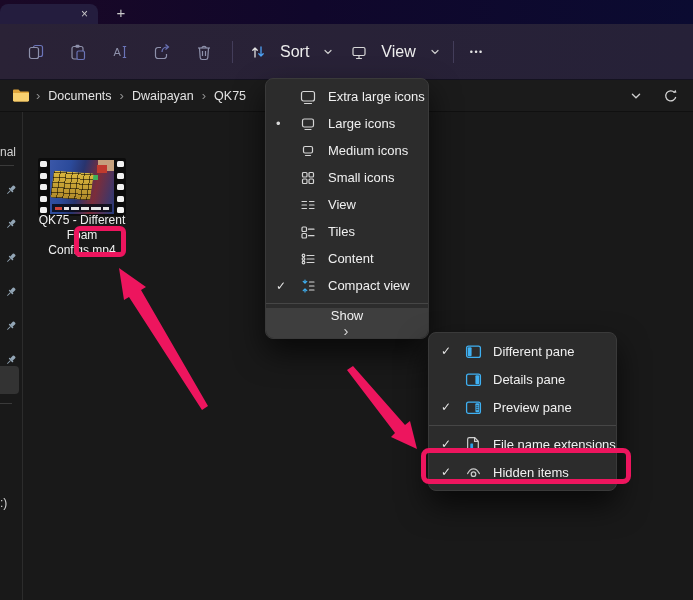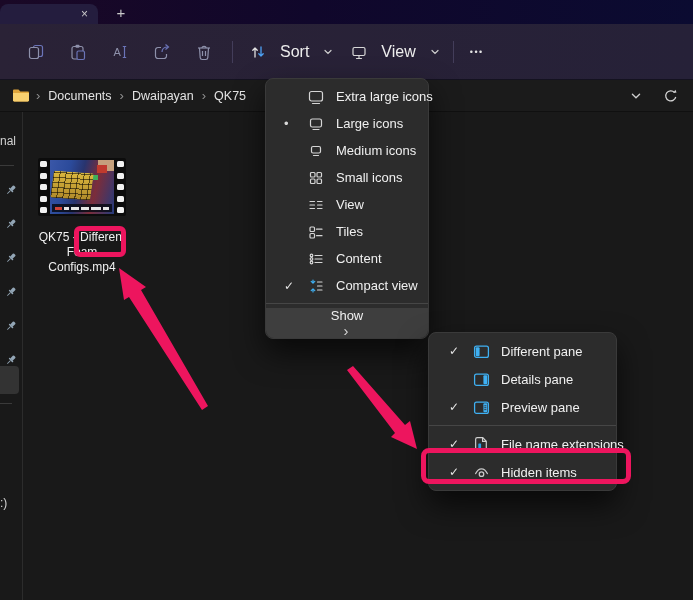--- a/index.html
+++ b/index.html
@@ -68,28 +68,28 @@
       repeating-linear-gradient(0deg, rgba(0,0,0,.55) 0 1px, transparent 1px 5px),
       repeating-linear-gradient(90deg, rgba(0,0,0,.55) 0 1px, transparent 1px 6px),
       linear-gradient(180deg,#dcb93f,#b08a2a);
     transform:skew(-8deg,4deg); border-radius:2px; }
   .ti-cap { position:absolute; left:2px; right:2px; bottom:2px; height:8px; background:rgba(8,10,20,.85);
     display:flex; align-items:center; padding:0 3px; }
   .ti-cap i { display:block; height:3px; flex:1;
     background:linear-gradient(90deg,#d04438 0 7px, transparent 7px 9px, #e6e6e6 9px 14px, transparent 14px 16px,
       #e6e6e6 16px 24px, transparent 24px 26px, #e6e6e6 26px 34px, transparent 34px 36px, #e6e6e6 36px 46px,
       transparent 46px 48px, #e6e6e6 48px 56px, transparent 56px); }
-  .file-name { position:absolute; left:22px; top:230px; width:120px; text-align:center;
+  .file-name { position:absolute; left:22px; top:213px; width:120px; text-align:center;
     font-size:12px; line-height:15px; color:#f0f0f0; }
 
   
   .menu { position:absolute; left:265px; top:78px; width:164px;
     background:#2c2c2c; border:1px solid #3a3a3a; border-radius:8px;
     box-shadow:0 14px 30px rgba(0,0,0,.65); padding-top:4px; z-index:10; }
-  .menu-item { height:27px; display:flex; align-items:center; margin:0 12px; padding:0 6px;
+  .menu-item { height:27px; display:flex; align-items:center; margin:0 4px; padding:0 6px;
     border-radius:4px; font-size:13px; color:#f0f0f0; white-space:nowrap; }
   .chk { width:24px; flex:none; font-size:12px; color:#e6e6e6; }
   .chk.bullet { font-size:13px; color:#d9d9d9; }
   .mi-ic { width:18px; flex:none; margin-right:10px; display:flex; align-items:center; }
   .mi-label { flex:1; }
   .menu-sep { height:1px; background:#464646; margin:4px 0; }
   .show-row { height:30px; margin:0; padding:0 10px; background:#3e3e3e; border-radius:0 0 8px 8px;flex-direction:column; }
   .sub-arrow { color:#d8d8d8; font-size:15px; line-height:1; margin-right:2px; }
 
   .submenu { position:absolute; left:428px; top:332px; width:189px;
@@ -223,21 +223,21 @@
     <span class="addr-btn">
       <svg width="15" height="15" viewBox="0 0 16 16" fill="none">
         <path d="M13.6 9.6A5.4 5.4 0 1 1 12.2 4.6" stroke="#d6d6d6" stroke-width="1.3"></path>
         <path d="M10.9 5.3 14.4 4.9 13.2 1.8z" fill="#d6d6d6"></path>
       </svg>
     </span>
   </span>
 </div>
 
 <div class="side-divider"></div>
-<span class="side-text" style="top:134px;">nal</span>
+<span class="side-text" style="top:145px;">nal</span>
 <div class="side-sep" style="top:165px;width:14px;"></div>
 
 <span class="side-pin" style="top:184px;">
     <svg width="12" height="12" viewBox="0 0 12 12">
       <g transform="rotate(45 6 6)" fill="#93a6b6">
         <rect x="4.3" y="0.8" width="3.4" height="4.6" rx="1"></rect>
         <rect x="3.2" y="5.1" width="5.6" height="1.6" rx="0.8"></rect>
         <path d="M5.5 6.7h1v3.9l-.5 1.1-.5-1.1z"></path>
       </g>
     </svg>

